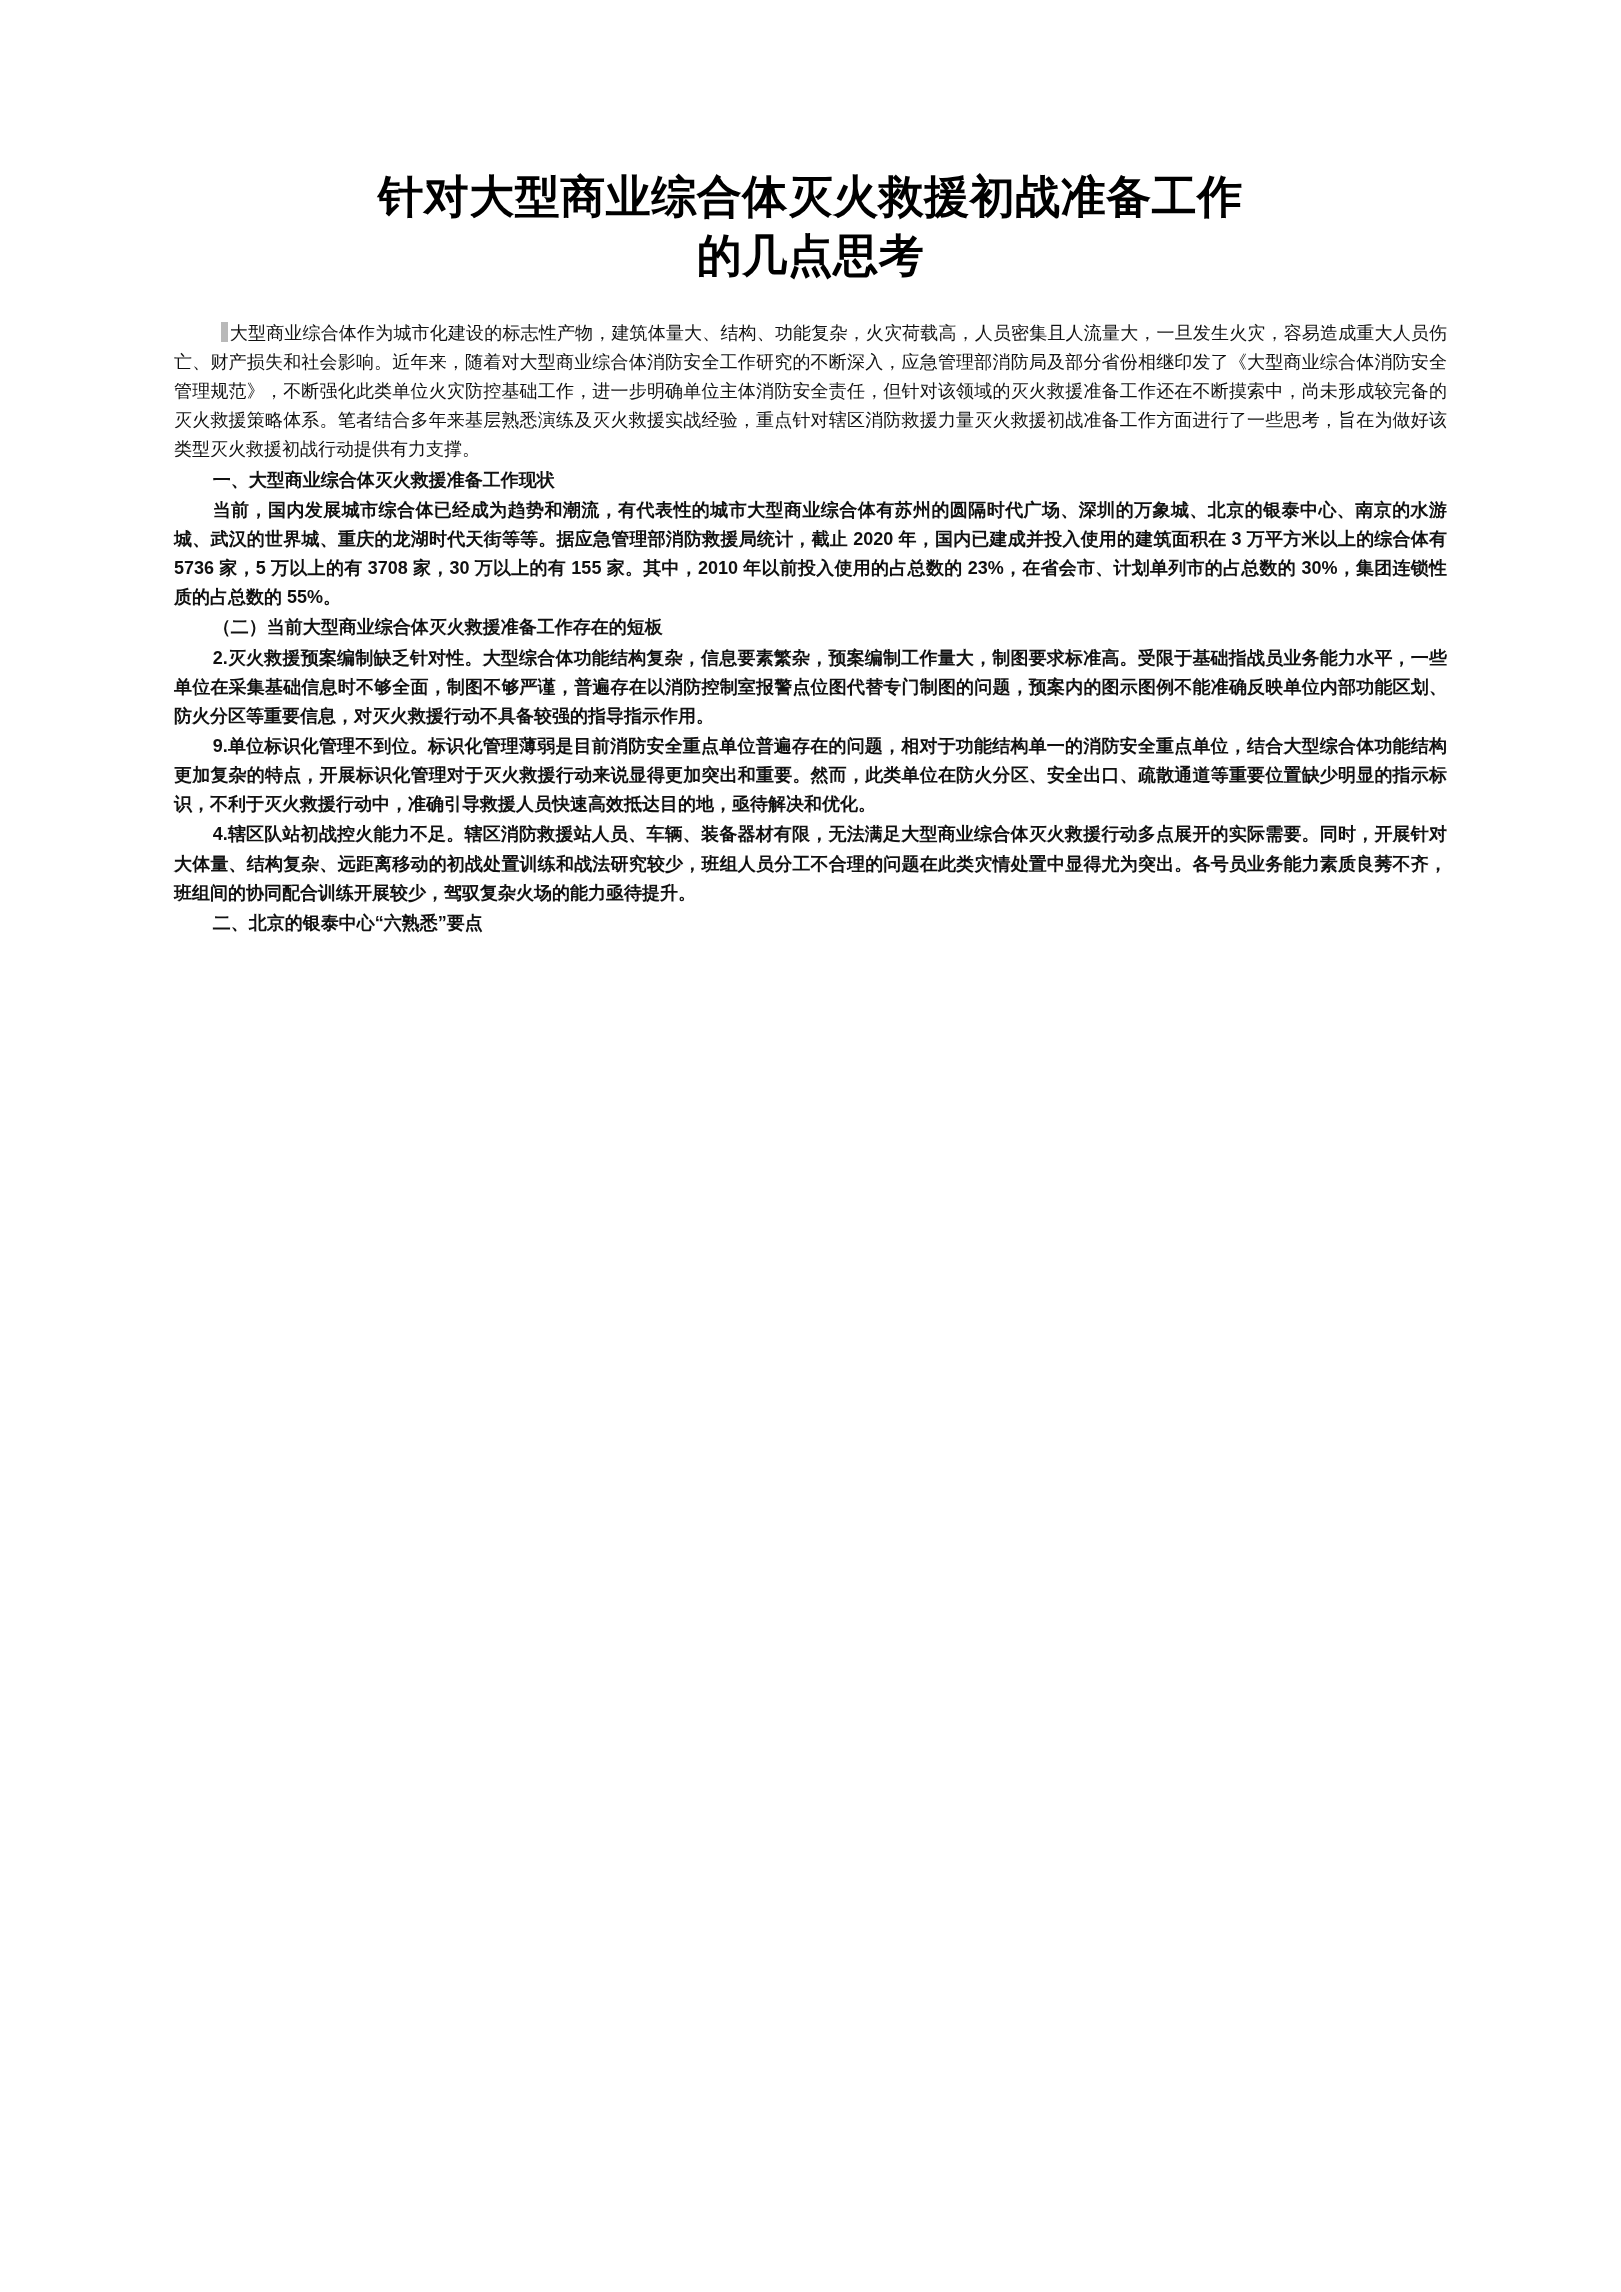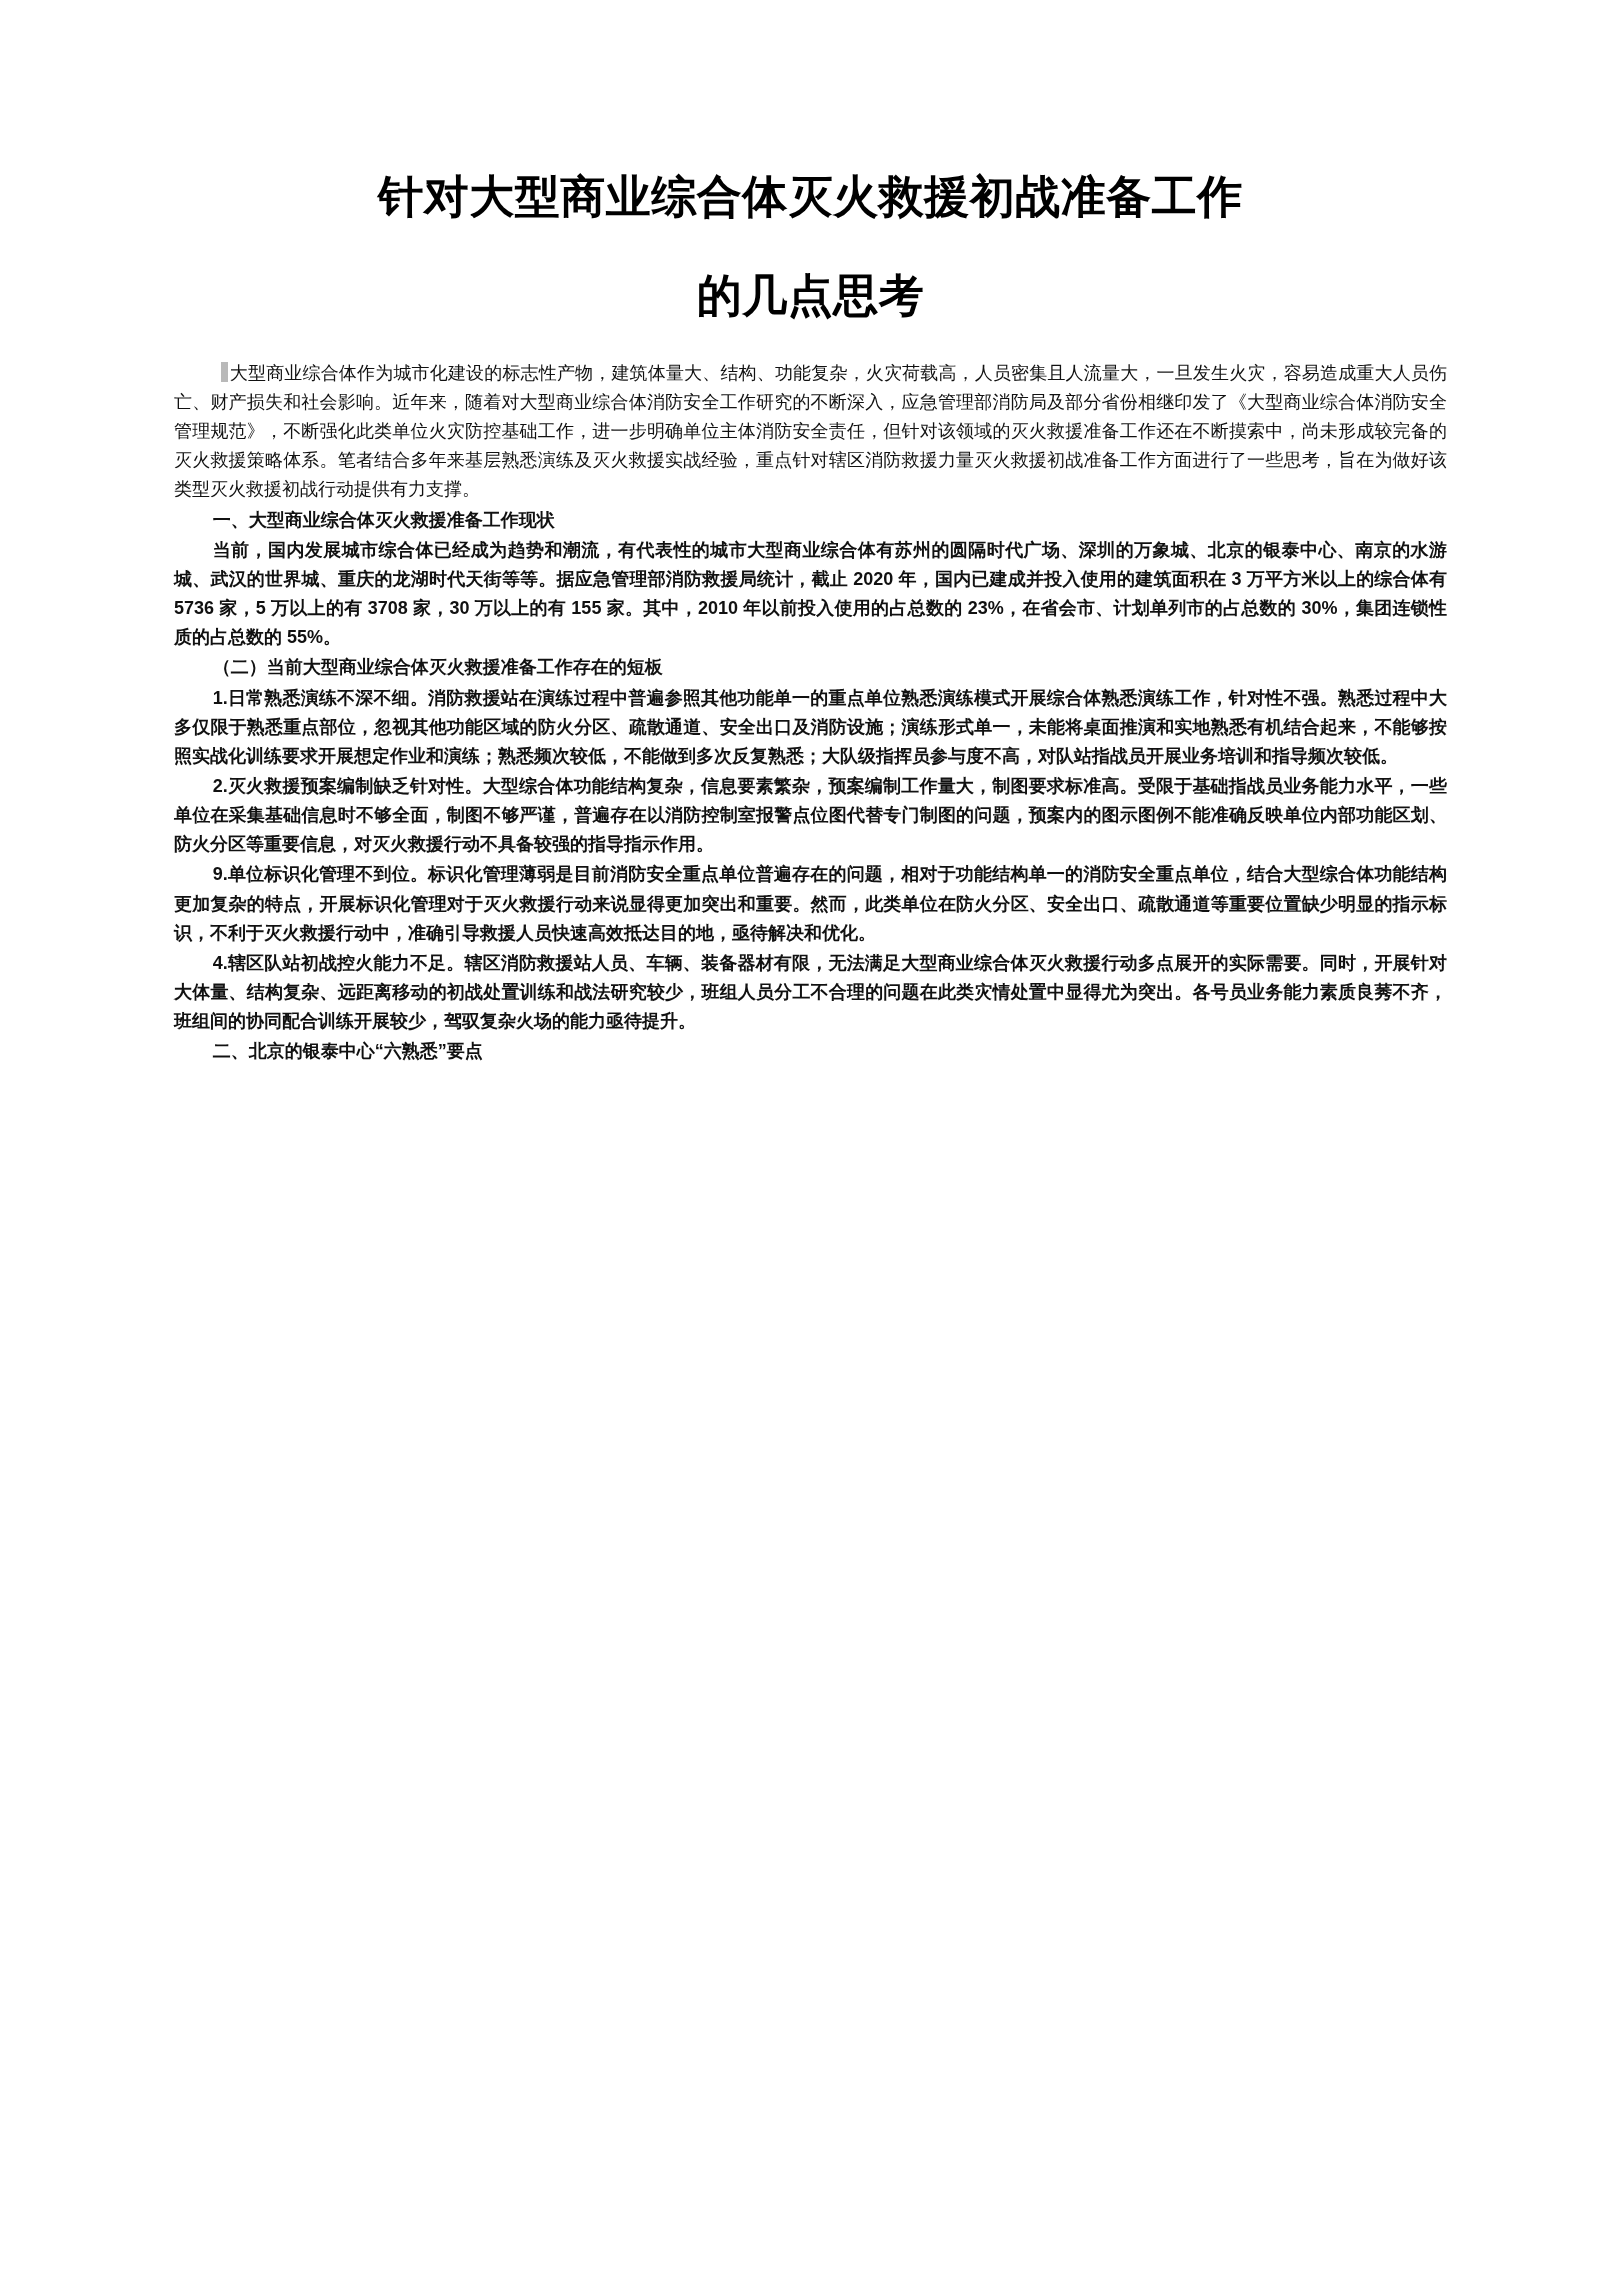--- a/index.html
+++ b/index.html
@@ -25,21 +25,20 @@
     font-size: 45px;
     font-weight: bold;
     line-height: 1.32;
     text-align: center;
     letter-spacing: 0.5px;
     margin: 0 0 33px 0;
     color: #000000;
   }
   .doc-title .line2 {
     display: block;
-    margin-top: 40px;
   }
   p.para {
     font-size: 18px;
     line-height: 1.62;
     margin: 0;
     text-align: justify;
     text-justify: inter-ideograph;
     color: #111111;
   }
   p.indent {
@@ -75,21 +74,20 @@
 
   <p class="para indent-first"><span class="marker"></span><span>大型商业综合体作为城市化建设的标志性产物，建筑体量大、结构、功能复杂，火灾荷载高，人员密集且人流量大，一旦发生火灾，容易造成重大人员伤亡、财产损失和社会影响。近年来，随着对大型商业综合体消防安全工作研究的不断深入，应急管理部消防局及部分省份相继印发了《大型商业综合体消防安全管理规范》，不断强化此类单位火灾防控基础工作，进一步明确单位主体消防安全责任，但针对该领域的灭火救援准备工作还在不断摸索中，尚未形成较完备的灭火救援策略体系。笔者结合多年来基层熟悉演练及灭火救援实战经验，重点针对辖区消防救援力量灭火救援初战准备工作方面进行了一些思考，旨在为做好该类型灭火救援初战行动提供有力支撑。</span></p>
 
   <p class="para indent">一、大型商业综合体灭火救援准备工作现状</p>
 
 
   <p class="para indent">当前，国内发展城市综合体已经成为趋势和潮流，有代表性的城市大型商业综合体有苏州的圆隔时代广场、深圳的万象城、北京的银泰中心、南京的水游城、武汉的世界城、重庆的龙湖时代天街等等。据应急管理部消防救援局统计，截止 2020 年，国内已建成并投入使用的建筑面积在 3 万平方米以上的综合体有 5736 家，5 万以上的有 3708 家，30 万以上的有 155 家。其中，2010 年以前投入使用的占总数的 23%，在省会市、计划单列市的占总数的 30%，集团连锁性质的占总数的 55%。</p>
 
   <p class="para indent">（二）当前大型商业综合体灭火救援准备工作存在的短板</p>
 
-  <p class="para indent">1.日常熟悉演练不深不细。消防救援站在演练过程中普遍参照其他功能单一的重点单位熟悉演练模式开展综合体熟悉演练工作，针对性不强。熟悉过程中大多仅限于熟悉重点部位，忽视其他功能区域的防火分区、疏散通道、安全出口及消防设施；演练形式单一，未能将桌面推演和实地熟悉有机结合起来，不能够按照实战化训练要求开展想定作业和演练；熟悉频次较低，不能做到多次反复熟悉；大队级指挥员参与度不高，对队站指战员开展业务培训和指导频次较低。</p>
 
   <p class="para indent">2.灭火救援预案编制缺乏针对性。大型综合体功能结构复杂，信息要素繁杂，预案编制工作量大，制图要求标准高。受限于基础指战员业务能力水平，一些单位在采集基础信息时不够全面，制图不够严谨，普遍存在以消防控制室报警点位图代替专门制图的问题，预案内的图示图例不能准确反映单位内部功能区划、防火分区等重要信息，对灭火救援行动不具备较强的指导指示作用。</p>
 
   <p class="para indent">9.单位标识化管理不到位。标识化管理薄弱是目前消防安全重点单位普遍存在的问题，相对于功能结构单一的消防安全重点单位，结合大型综合体功能结构更加复杂的特点，开展标识化管理对于灭火救援行动来说显得更加突出和重要。然而，此类单位在防火分区、安全出口、疏散通道等重要位置缺少明显的指示标识，不利于灭火救援行动中，准确引导救援人员快速高效抵达目的地，亟待解决和优化。</p>
 
   <p class="para indent">4.辖区队站初战控火能力不足。辖区消防救援站人员、车辆、装备器材有限，无法满足大型商业综合体灭火救援行动多点展开的实际需要。同时，开展针对大体量、结构复杂、远距离移动的初战处置训练和战法研究较少，班组人员分工不合理的问题在此类灾情处置中显得尤为突出。各号员业务能力素质良莠不齐，班组间的协同配合训练开展较少，驾驭复杂火场的能力亟待提升。</p>
 
 
   <p class="para indent">二、北京的银泰中心“六熟悉”要点</p>
 

